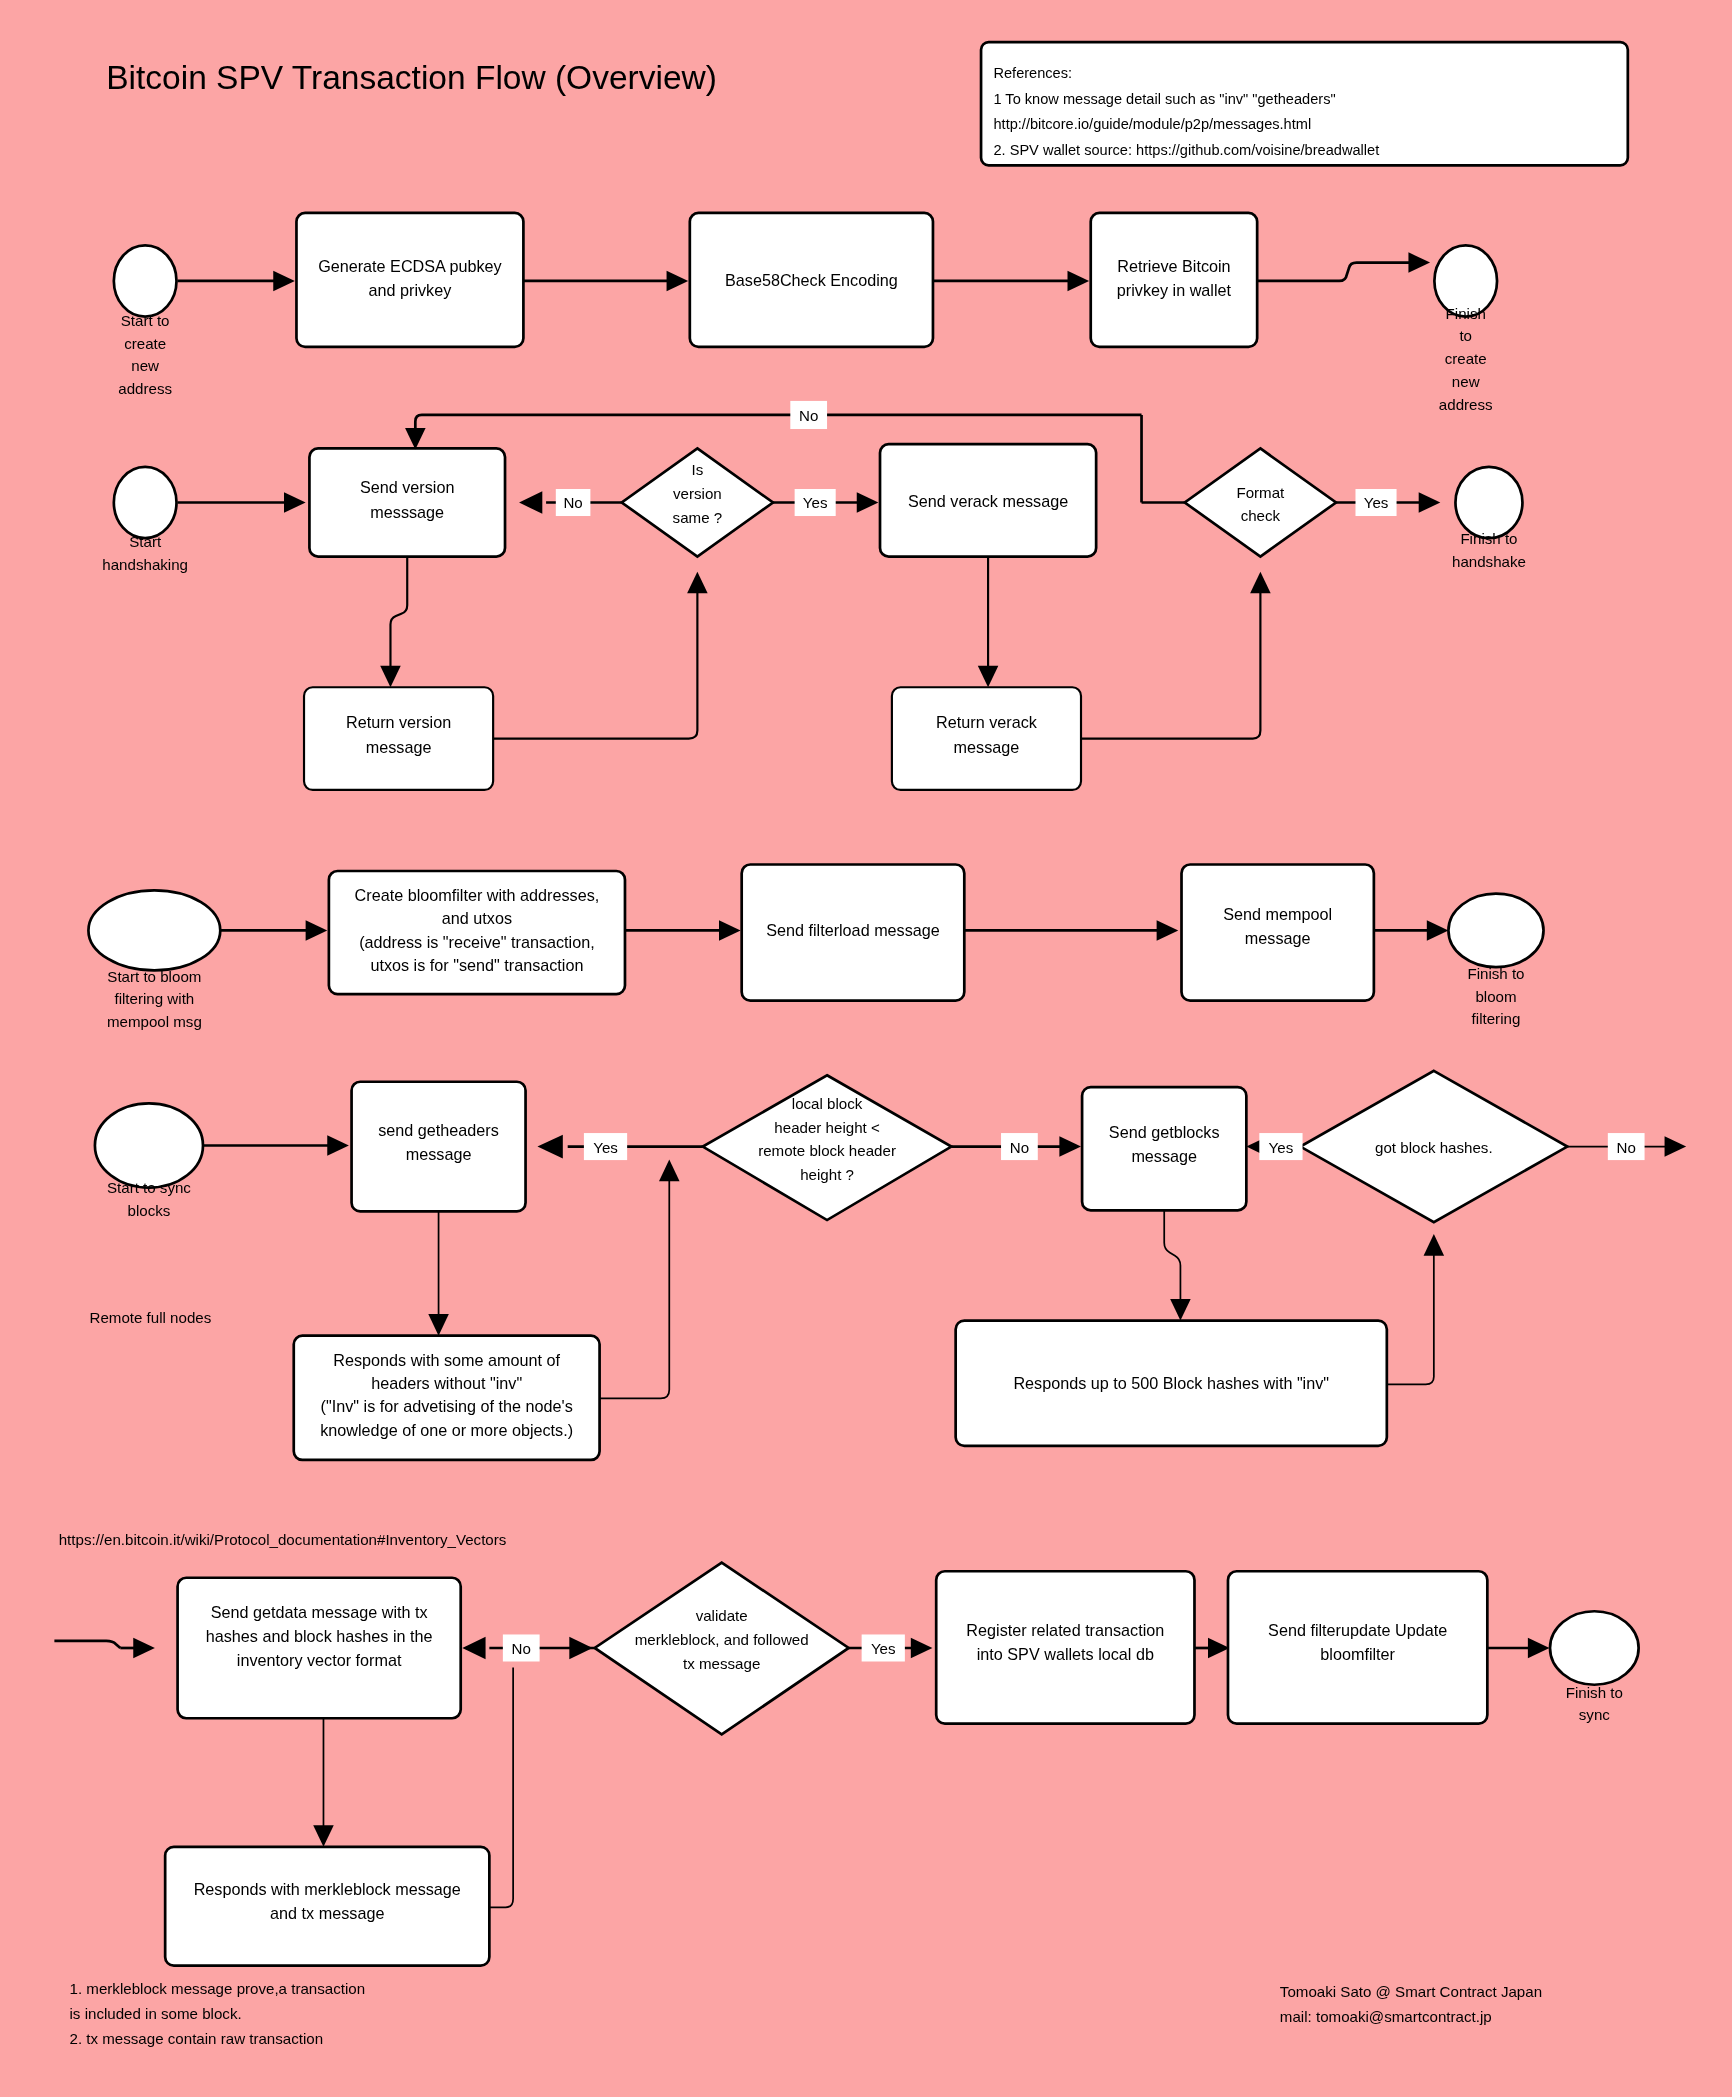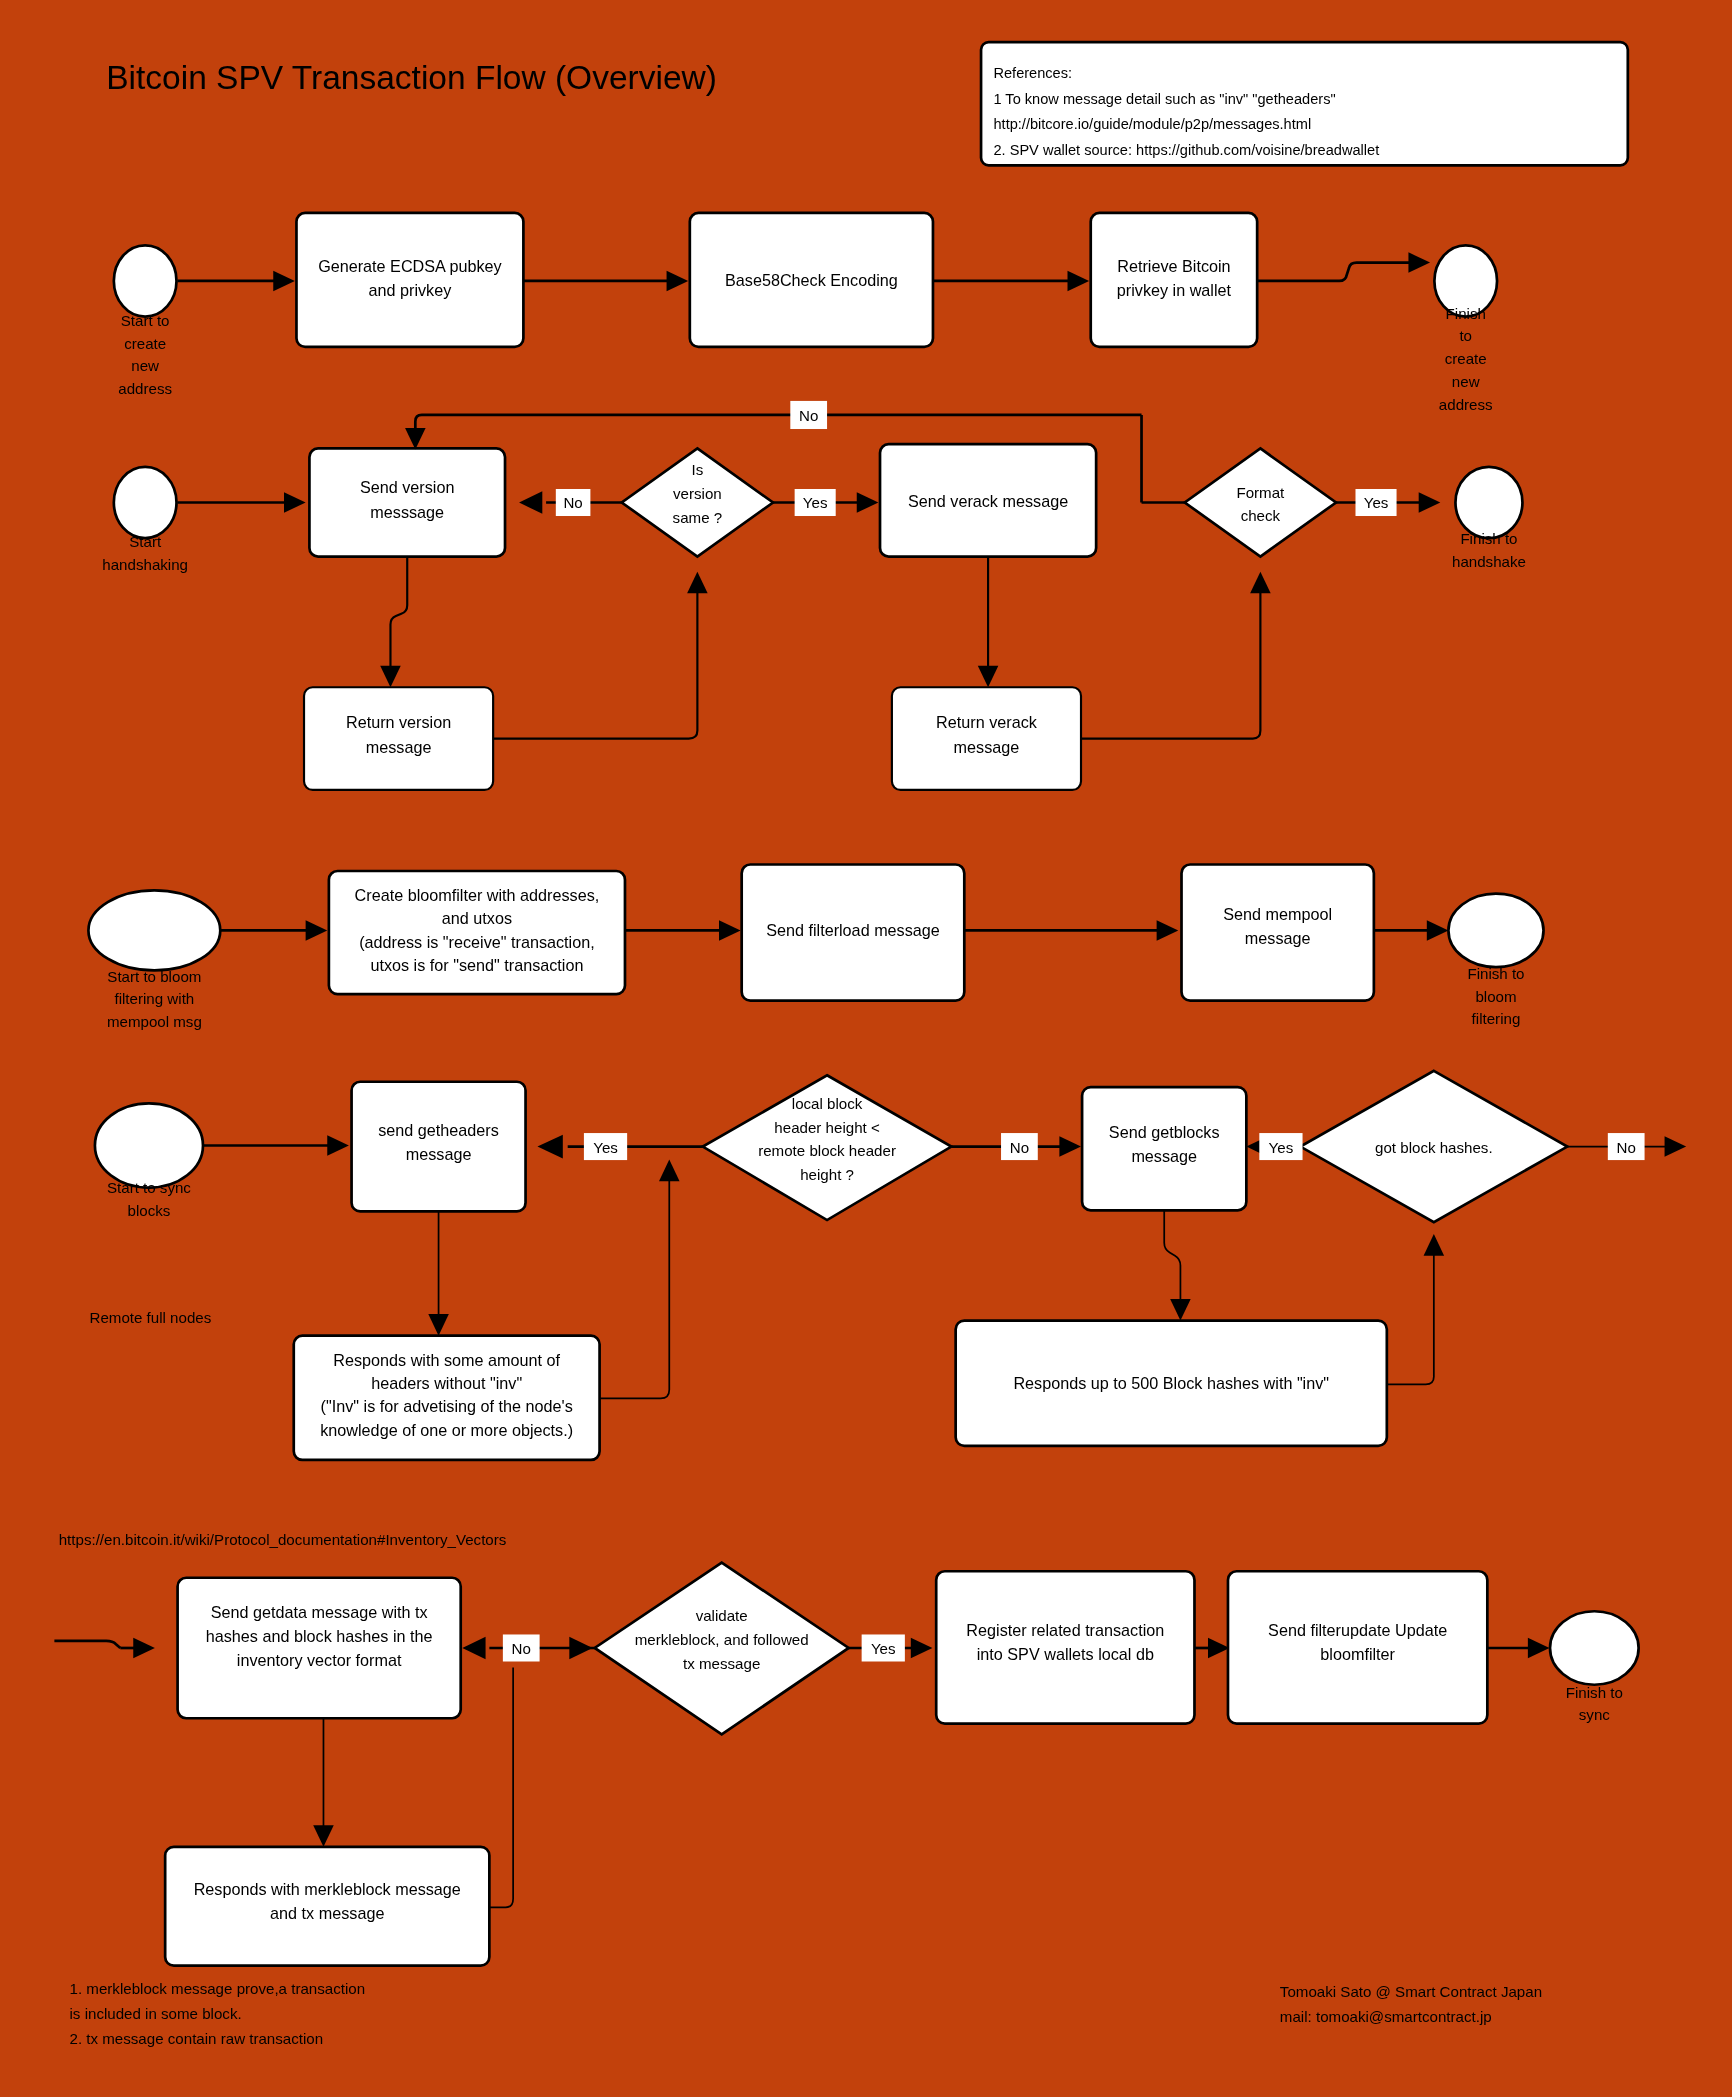--- a/index.html
+++ b/index.html
@@ -1,17 +1,17 @@
 <!DOCTYPE html>
 <html style="font-size:8.6px"><head>
 <meta charset="utf-8">
 <style>
   html,body{margin:0;padding:0;background:#ffffff;}
   body{width:1733px;height:2097px;font-family:"Liberation Sans",sans-serif;color:#000;}
-  #stage{position:relative;width:1733px;height:2097px;overflow:hidden;background:#c2410c;}
+  #stage{position:relative;width:1733px;height:2097px;overflow:hidden;background:#fca5a5;}
   svg#diagram{position:absolute;left:0;top:0;width:1733px;height:2097px;}
   .node-rect{fill:#ffffff;stroke:#000000;stroke-width:5;}
   .node-rect-thin{fill:#ffffff;stroke:#000000;stroke-width:4;}
   .node-ell{fill:#ffffff;stroke:#000000;stroke-width:5;}
   .node-dia{fill:#ffffff;stroke:#000000;stroke-width:5;}
   .ln{stroke:#000000;stroke-width:5;fill:none;}
   .ln-thin{stroke:#000000;stroke-width:4;fill:none;}
   .ln-hair{stroke:#000000;stroke-width:3.2;fill:none;}
   .ahead{fill:#000000;}
   text{font-family:"Liberation Sans",sans-serif;fill:#000000;}

